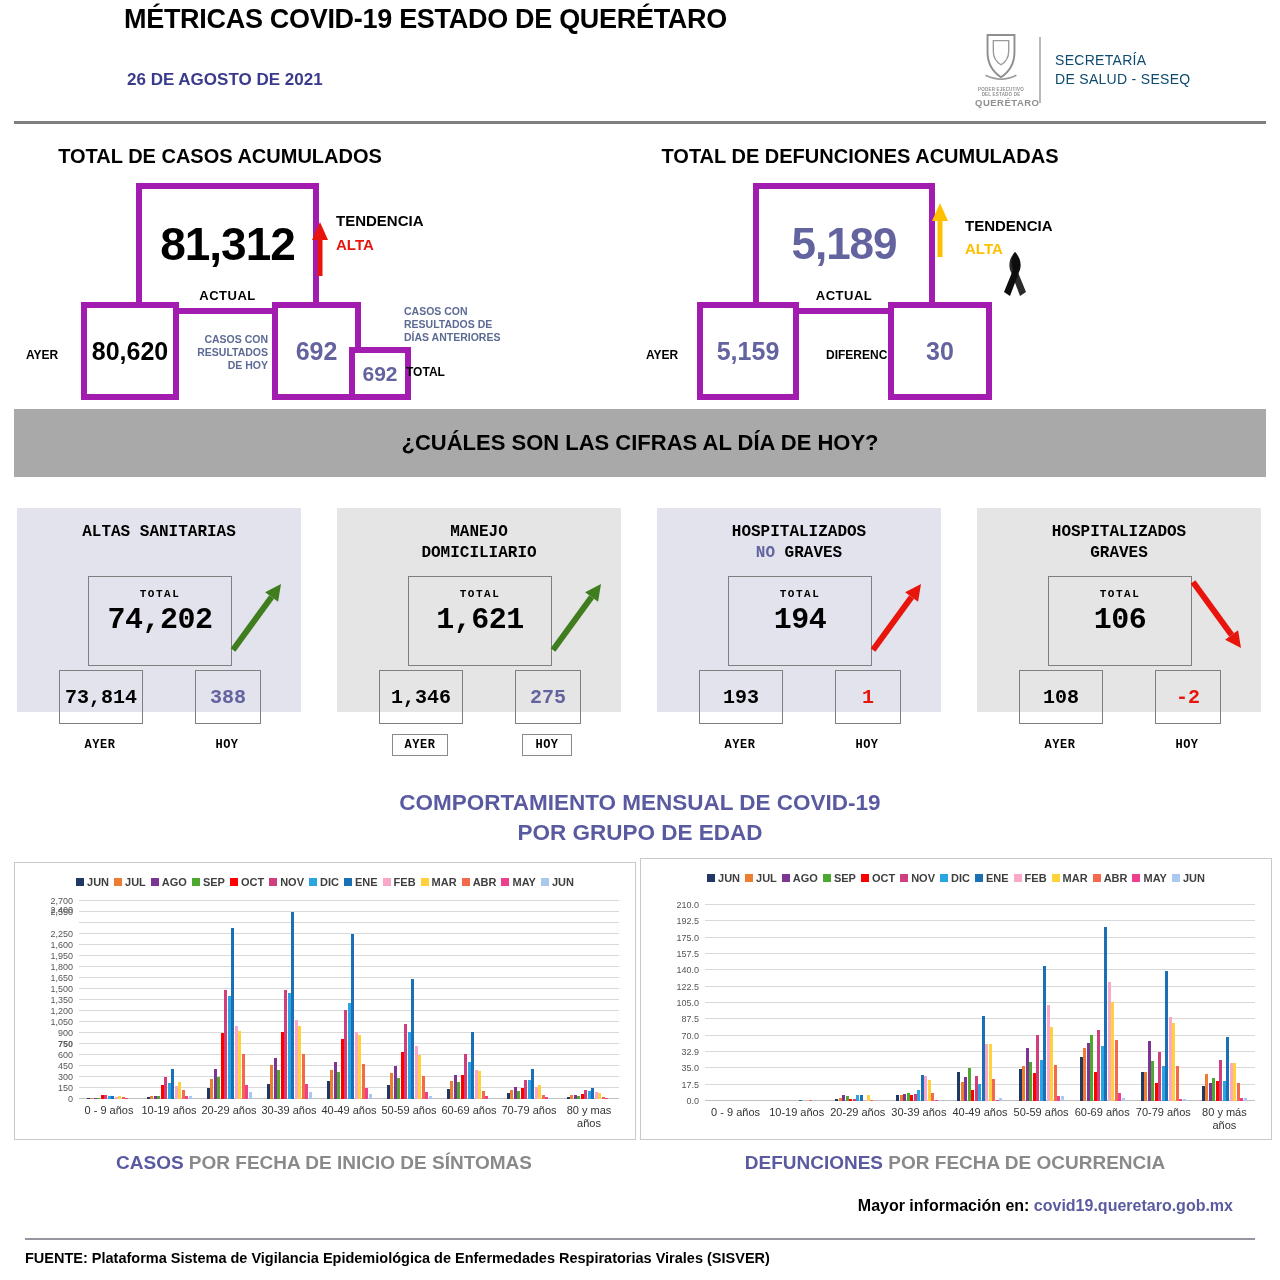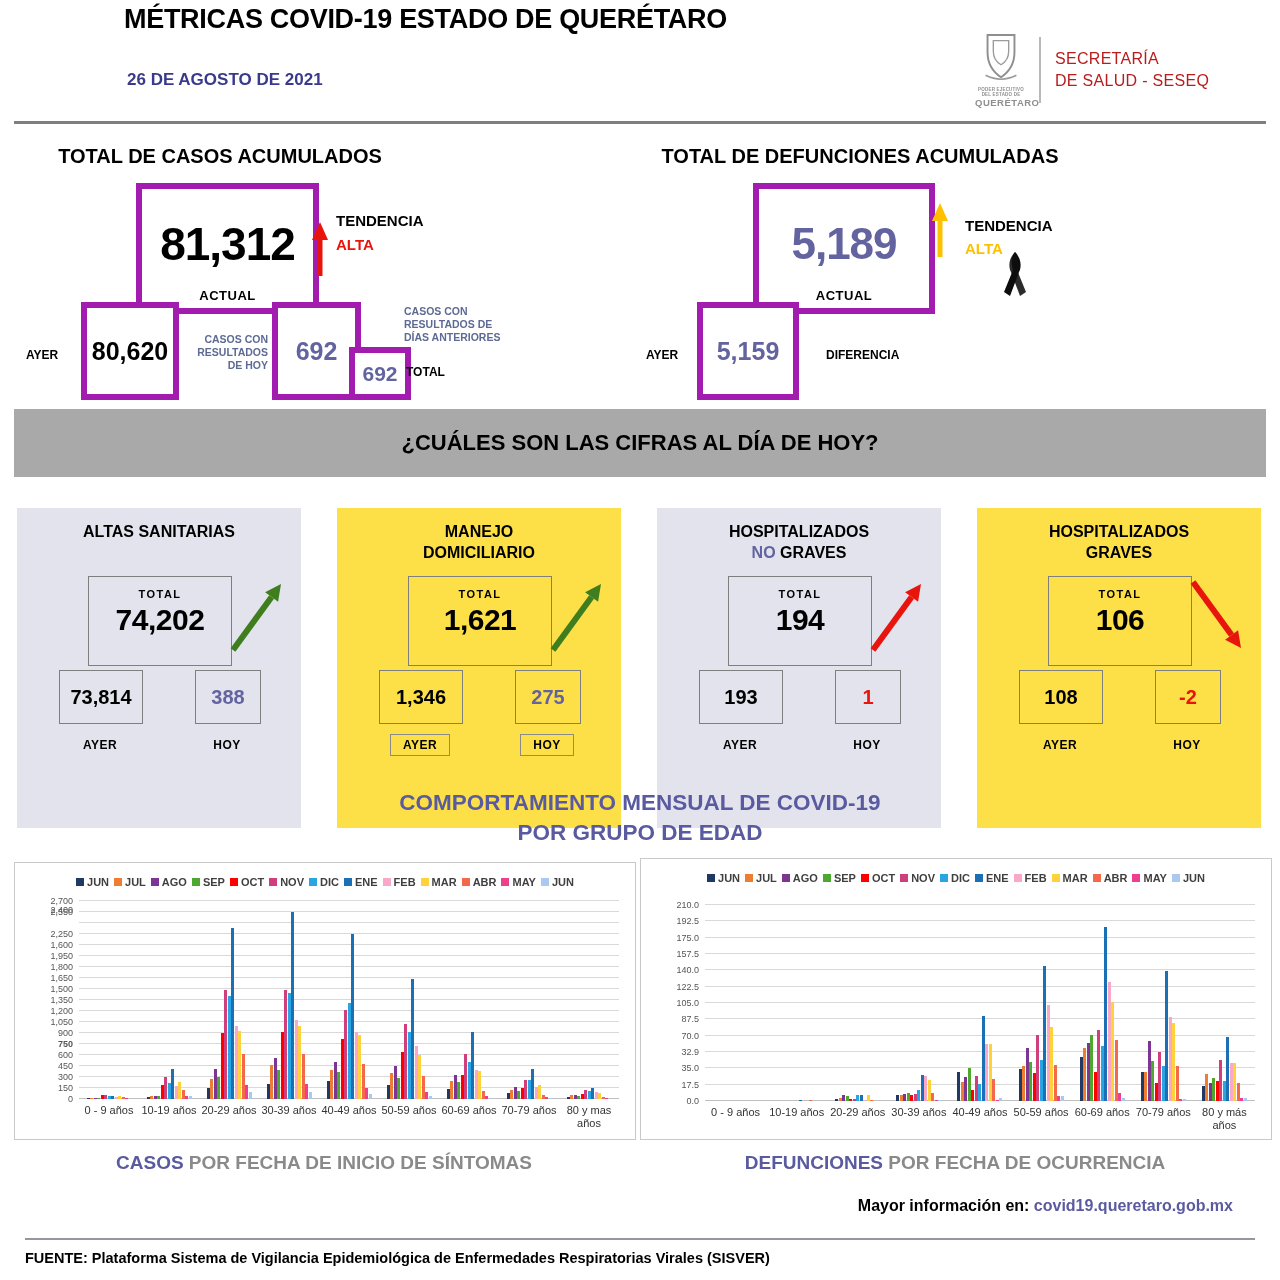--- a/index.html
+++ b/index.html
@@ -7,44 +7,44 @@
         font-family:"Liberation Sans",sans-serif;color:#000;}
   .abs{position:absolute;}
   
   .main-title{left:124px;top:4px;font-size:27px;font-weight:bold;letter-spacing:-0.3px;}
   .report-date{left:127px;top:70px;font-size:17px;font-weight:bold;color:#3a3a8c;}
   .logo-wrap{left:975px;top:30px;width:290px;height:80px;display:flex;align-items:center;}
   .logo-shield{width:52px;text-align:center;color:#8f8f8f;}
   .logo-org-small{font-size:4.5px;color:#8f8f8f;font-weight:bold;letter-spacing:.2px;}
   .logo-org-name{font-size:9.5px;color:#8f8f8f;font-weight:bold;letter-spacing:.5px;}
   .logo-divider{width:2px;height:66px;background:#b9b9b9;margin:0 14px 0 12px;}
-  .logo-secretary{font-size:16px;color:#b91c1c;line-height:1.35;letter-spacing:.3px;}
+  .logo-secretary{font-size:14px;color:#0c4a6e;line-height:1.35;letter-spacing:.3px;}
   .header-rule{left:14px;top:121px;width:1252px;height:3px;background:#7f7f7f;}
   
   .panel-title{font-size:20px;font-weight:bold;text-align:center;}
   .stat-box{border:6px solid #a21caf;background:#fff;}
   .big-num{font-size:46px;font-weight:bold;letter-spacing:-1px;}
   .purple{color:#6363a0;}
   .actual-label{font-size:13px;font-weight:bold;letter-spacing:.5px;}
   .side-label{font-size:12px;font-weight:bold;}
   .note{font-size:10.5px;font-weight:bold;color:#5c6a94;line-height:1.25;}
   .tend-label{font-size:15px;font-weight:bold;}
   .tend-alta-red{font-size:15px;font-weight:bold;color:#e8150d;}
   .tend-alta-yellow{font-size:15px;font-weight:bold;color:#ffc000;}
   .mid-num{font-size:25px;font-weight:bold;}
   .small-num{font-size:21px;font-weight:bold;}
   .cflex{display:flex;align-items:center;justify-content:center;}
   
   .banner{left:14px;top:409px;width:1252px;height:68px;background:#a9a9a9;
           display:flex;align-items:center;justify-content:center;
           font-size:22px;font-weight:bold;color:#000;}
   
-  .card{position:absolute;top:508px;width:284px;height:320px;}
+  .card{position:absolute;top:508px;width:284px;height:204px;font-family:Liberation Mono, monospace;}
   .card.light{background:#e3e3ed;}
-  .card.dark{background:#fde047;}
+  .card.dark{background:#e5e5e5;}
   .card-title{position:absolute;top:14px;left:0;width:100%;text-align:center;
               font-size:16px;font-weight:bold;line-height:1.3;}
   .card-title .accent{color:#6363a0;}
   .total-box{position:absolute;left:71px;top:68px;width:142px;height:88px;border:1px solid #7f7f7f;text-align:center;}
   .total-label{font-size:11px;font-weight:bold;letter-spacing:1.5px;margin-top:11px;}
   .total-value{font-size:30px;font-weight:bold;margin-top:3px;letter-spacing:-0.5px;}
   .mini-box{position:absolute;top:162px;height:52px;border:1px solid #7f7f7f;
             display:flex;align-items:center;justify-content:center;font-size:20px;font-weight:bold;}
   .mini-ayer{left:42px;width:82px;}
   .mini-hoy{left:178px;width:64px;}
@@ -141,20 +141,23 @@
   <div class="abs tend-alta-yellow" style="left:965px;top:240px;">ALTA</div>
   <svg class="abs" style="left:1000px;top:251px;" width="30" height="48" viewBox="0 0 30 46">
     <path d="M15 0 C9 6 8 14 11 20 L20 44 L26 40 L17 18 C19 10 19 6 15 0 Z" fill="#2b2b2b"></path>
     <path d="M15 0 C21 6 22 14 19 20 L10 44 L4 40 L13 18 C11 10 11 6 15 0 Z" fill="#0d0d0d"></path>
   </svg>
   <div class="abs side-label" style="left:646px;top:348px;width:46px;">AYER</div>
   <div class="abs stat-box cflex" style="left:697px;top:302px;width:90px;height:86px;">
     <span class="mid-num purple">5,159</span>
   </div>
   <div class="abs side-label" style="left:826px;top:348px;">DIFERENCIA</div>
+  <div class="abs stat-box cflex" style="left:888px;top:302px;width:92px;height:86px;">
+    <span class="mid-num purple">30</span>
+  </div>
 
   <div class="abs banner">¿CUÁLES SON LAS CIFRAS AL DÍA DE HOY?</div>
 
   <div id="cards">
       <div class="card light" style="left: 17px;">
         <div class="card-title">
           <div>ALTAS SANITARIAS</div>
         </div>
         <div class="total-box">
           <div class="total-label">TOTAL</div>

